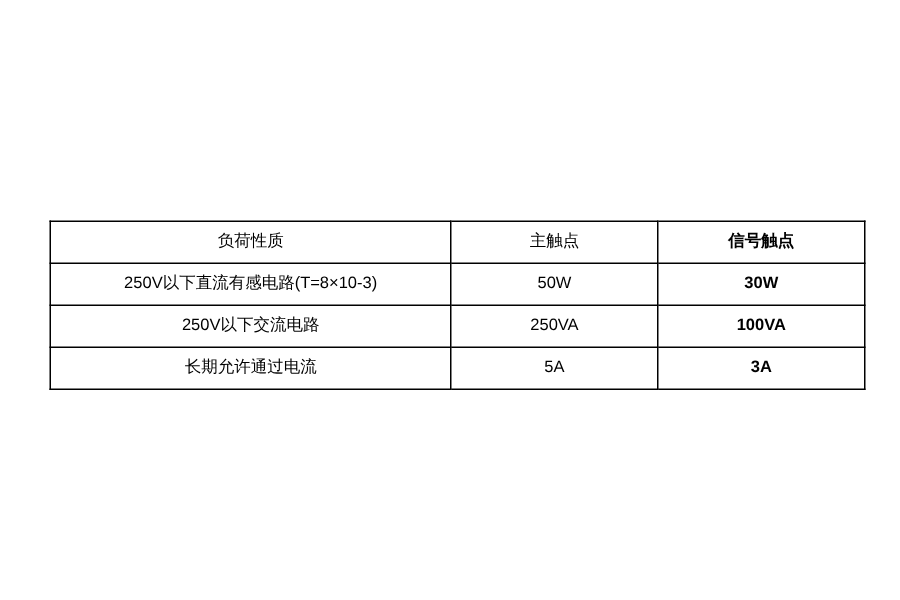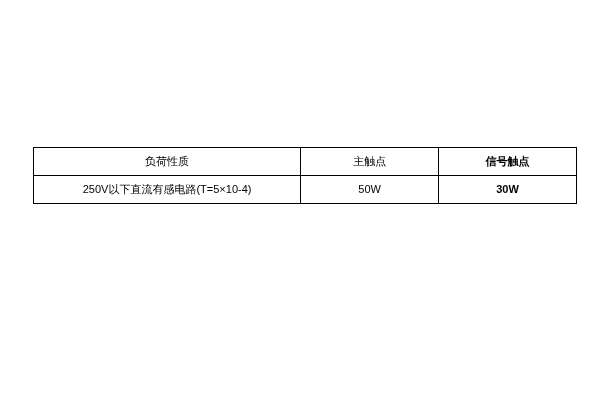--- a/index.html
+++ b/index.html
@@ -52,20 +52,30 @@
 <div class="page">
   <div class="table-wrap">
     <table class="spec-table">
       <tbody>
         <tr>
           <td class="col-a">负荷性质</td>
           <td class="col-b">主触点</td>
           <td class="col-c">信号触点</td>
         </tr>
         <tr>
-          <td class="col-a">250V以下直流有感电路(T=5×10-4)</td>
+          <td class="col-a">250V以下直流有感电路(T=8×10-3)</td>
           <td class="col-b">50W</td>
           <td class="col-c">30W</td>
+        </tr>
+        <tr>
+          <td class="col-a">250V以下交流电路</td>
+          <td class="col-b">250VA</td>
+          <td class="col-c">100VA</td>
+        </tr>
+        <tr>
+          <td class="col-a">长期允许通过电流</td>
+          <td class="col-b">5A</td>
+          <td class="col-c">3A</td>
         </tr>
       </tbody>
     </table>
   </div>
 </div>
 
 </body></html>

